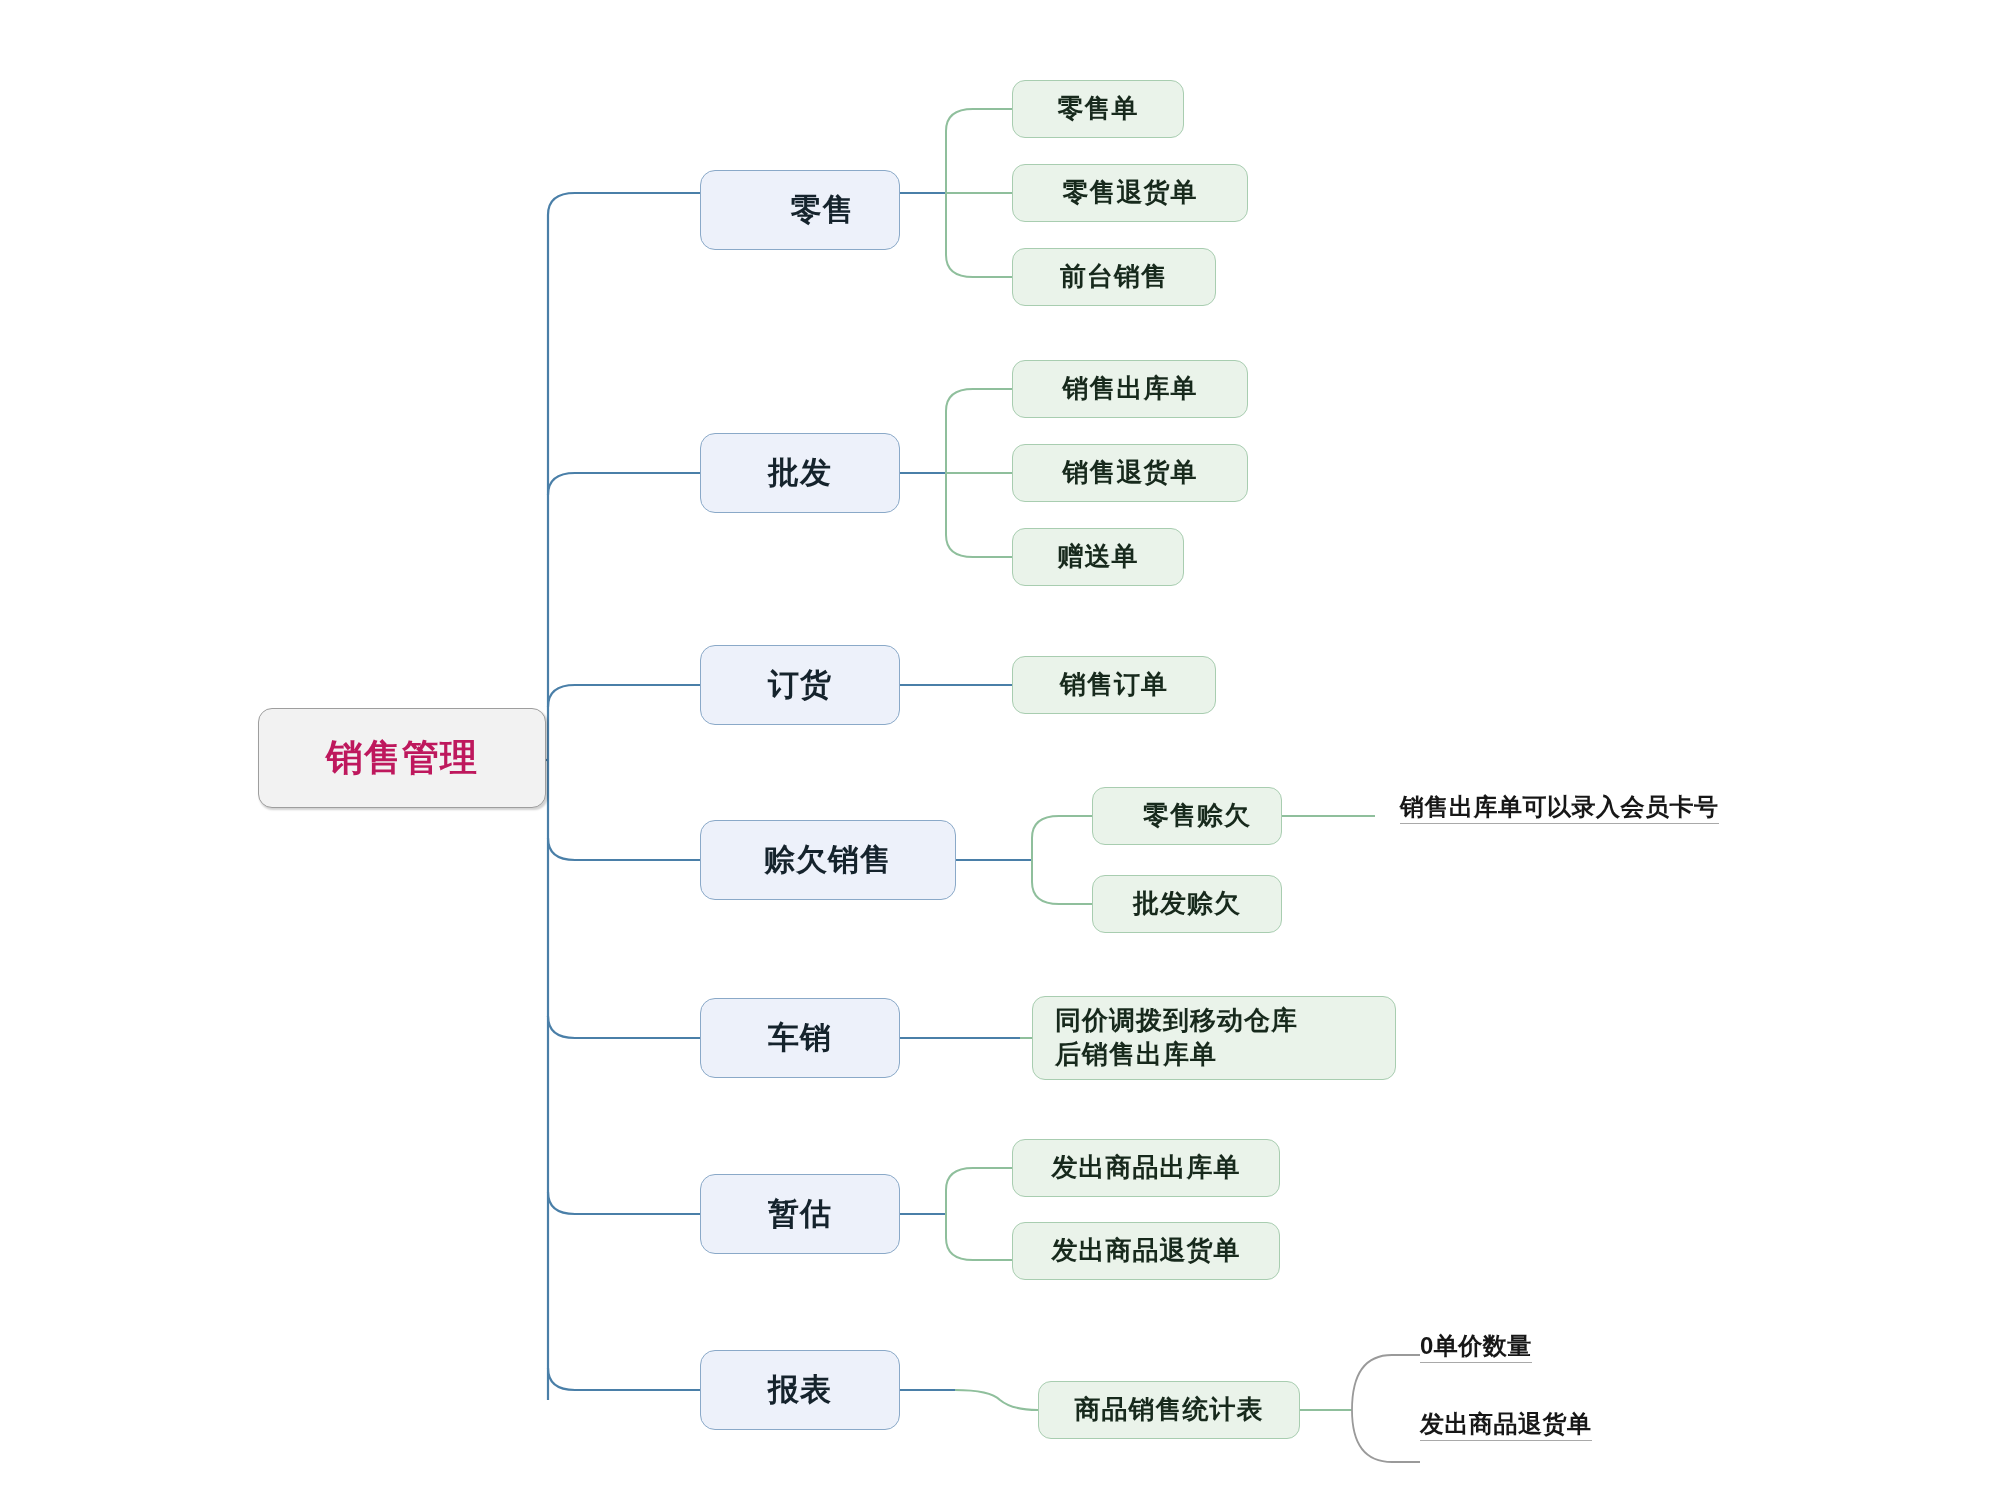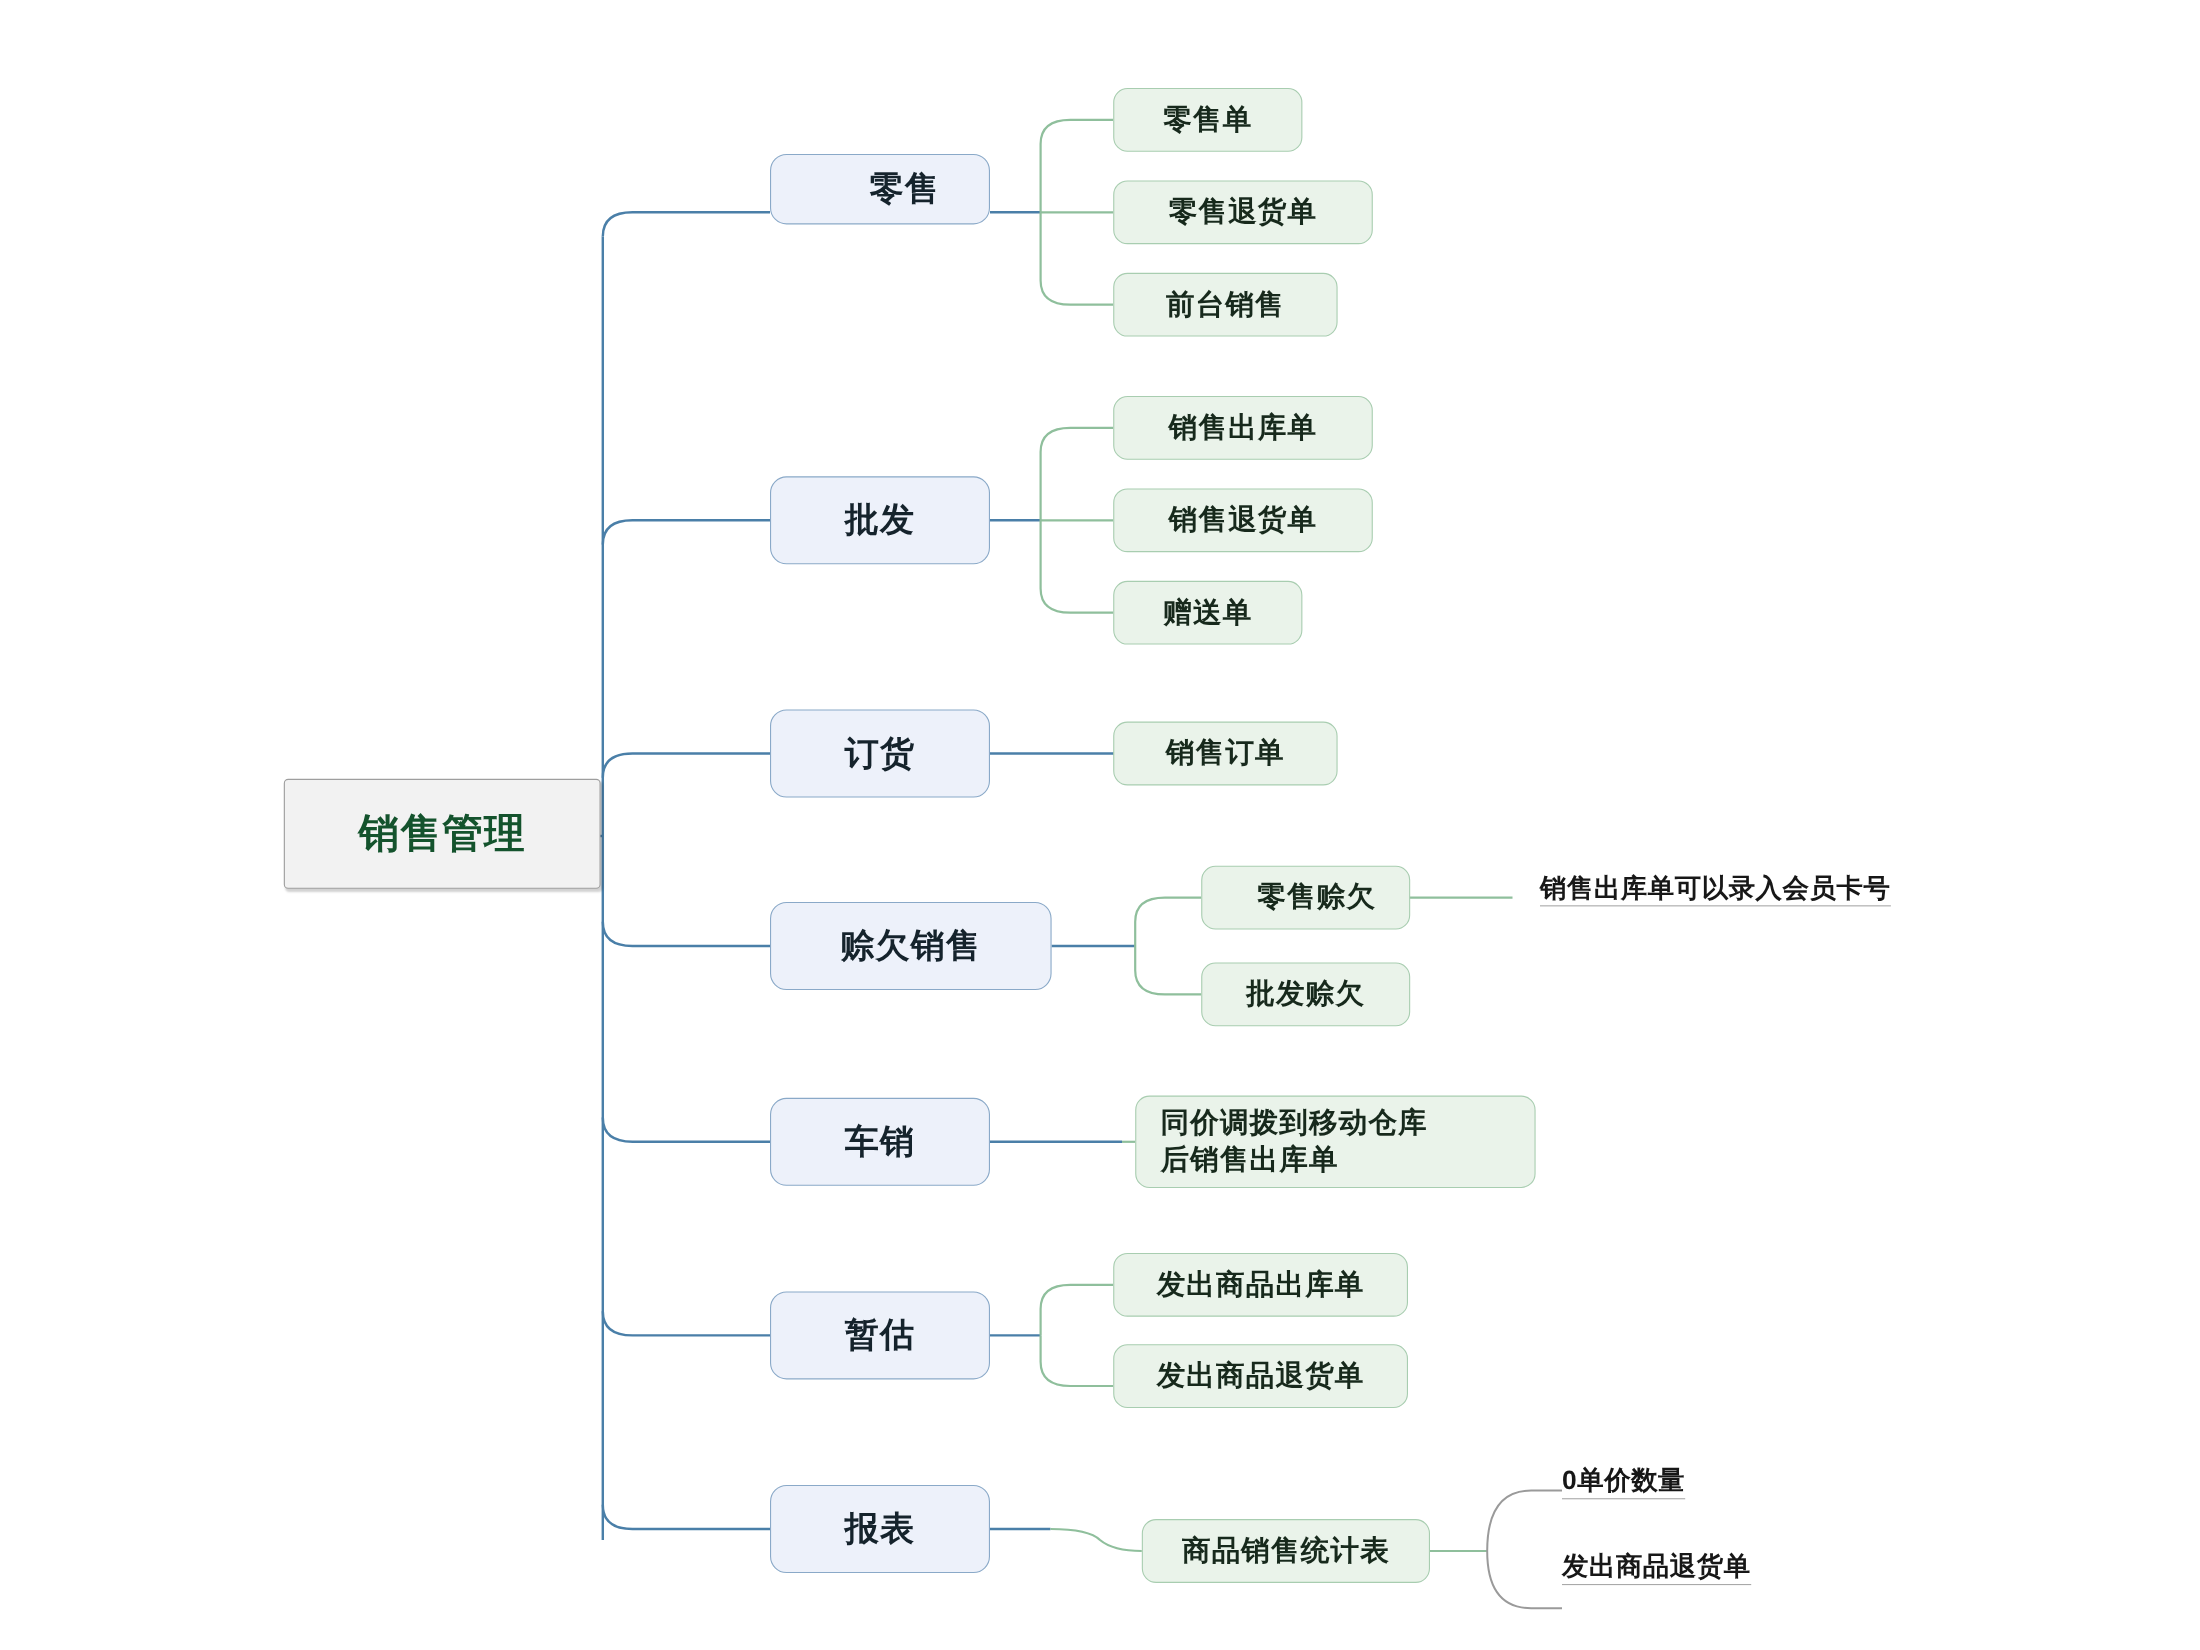--- a/index.html
+++ b/index.html
@@ -5,22 +5,22 @@
   html,body{margin:0;padding:0;background:#ffffff;}
   body{width:2000px;height:1500px;overflow:hidden;
        font-family:"Liberation Sans","DejaVu Sans",sans-serif;}
   #stage{position:relative;width:2000px;height:1500px;background:#fff;}
   svg.links{position:absolute;left:0;top:0;width:2000px;height:1500px;pointer-events:none;}
 
   .node{position:absolute;display:flex;align-items:center;justify-content:center;
         box-sizing:border-box;border-radius:14px;font-weight:bold;
         letter-spacing:1px;line-height:1.22;white-space:pre-line;}
 
-  .root{background:#f2f2f2;border:1.6px solid #9e9e9e;color:#14532d;
-        font-size:37px;border-radius:4px;
+  .root{background:#f2f2f2;border:1.6px solid #9e9e9e;color:#be185d;
+        font-size:37px;border-radius:14px;
         box-shadow:1.5px 2px 2px rgba(0,0,0,0.18);}
 
   .branch{background:#edf1fa;border:1.7px solid #8aa9c8;color:#15232c;
           font-size:31px;border-radius:15px;}
 
   .leaf{background:#eaf3ea;border:1.5px solid #a8cdb0;color:#17291c;
         font-size:26px;border-radius:13px;}
   .leaf.multiline{justify-content:flex-start;padding-left:22px;text-align:left;
                   line-height:1.30;}
 
@@ -87,21 +87,21 @@
 
       <path d="M 1352 1410 Q 1352 1355 1392 1355 L 1420 1355"></path>
       <path d="M 1352 1410 Q 1352 1462 1392 1462 L 1420 1462"></path>
     </g>
   </svg>
 
   <div class="node root" style="left:258px;top:708px;width:288px;height:100px;">
     <span>销售管理</span>
   </div>
 
-  <div class="node branch" style="left:700px;top:140px;width:200px;height:64px;padding-left:45px;">
+  <div class="node branch" style="left:700px;top:170px;width:200px;height:80px;padding-left:45px;">
     <span>零售</span>
   </div>
   <div class="node branch" style="left:700px;top:645px;width:200px;height:80px;">
     <span>订货</span>
   </div>
   <div class="node branch" style="left:700px;top:433px;width:200px;height:80px;">
     <span>批发</span>
   </div>
   <div class="node branch" style="left:700px;top:820px;width:256px;height:80px;">
     <span>赊欠销售</span>

